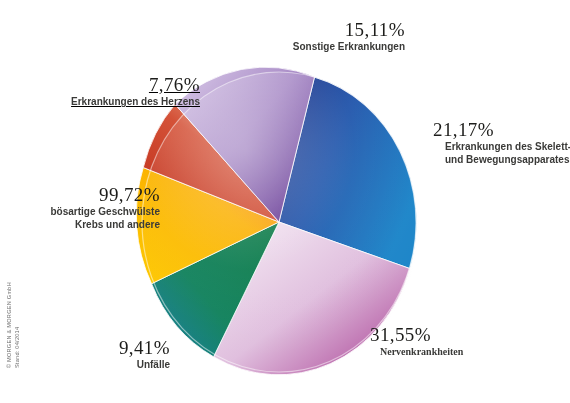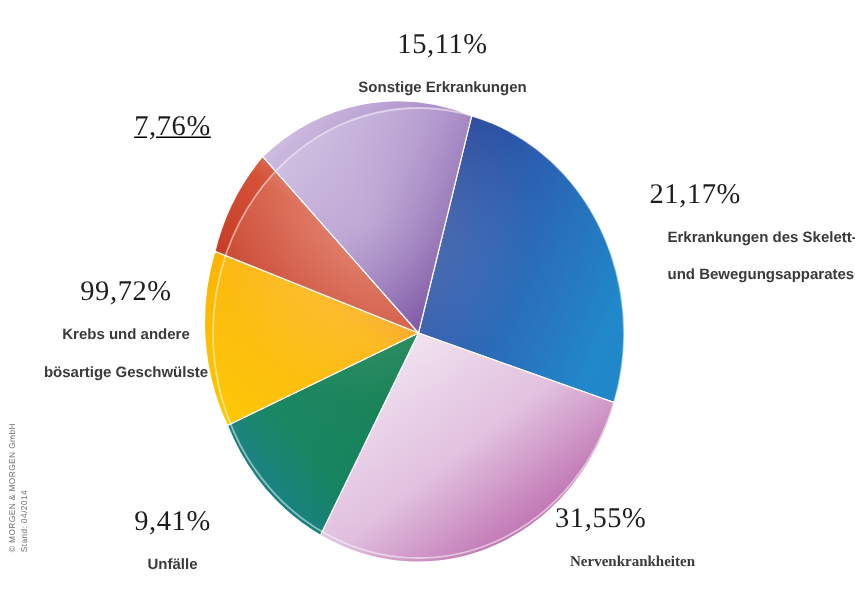--- a/index.html
+++ b/index.html
@@ -20,32 +20,32 @@
   .label{position:absolute;}
   .pct{
     font-family:"Liberation Serif", serif;
     font-size:19px;color:#1d1d1b;
     letter-spacing:.4px;line-height:1.05;
     white-space:nowrap;
   }
   .desc{
     font-family:"Liberation Sans", sans-serif;
     font-weight:bold;font-size:10px;color:#3a3a38;
-    line-height:1.25;margin-top:13px;
+    line-height:1.25;margin-top:1px;
     white-space:nowrap;
   }
   .lbl-right .pct,.lbl-right .desc{text-align:left;}
   .lbl-center{text-align:center;}
-  .lbl-center .pct,.lbl-center .desc{text-align:center;}
+  .lbl-center .pct,.lbl-center .desc{text-align:right;}
 
   
   #lbl-sonstige{left:185px;top:20px;width:220px;}
   #lbl-skelett{left:433px;top:120px;width:152px;}
   #lbl-skelett .desc{margin-left:12px;}
-  #lbl-nerven{left:370px;top:336px;width:160px;}
+  #lbl-nerven{left:370px;top:325px;width:160px;}
   #lbl-nerven .desc{margin-left:10px;font-family:Liberation Serif, serif;}
   #lbl-unfaelle{left:60px;top:338px;width:110px;text-align:center;}
   #lbl-krebs{left:8px;top:185px;width:152px;}
   #lbl-herz{left:30px;top:75px;width:170px;text-decoration:underline;}
 
   
   #copyright{
     position:absolute;left:-47px;top:300px;
     width:120px;
     transform:rotate(-90deg);
@@ -152,26 +152,27 @@
     <div class="desc">Nervenkrankheiten</div>
   </div>
 
   <div class="label lbl-center" id="lbl-unfaelle">
     <div class="pct">9,41%</div>
     <div class="desc">Unfälle</div>
   </div>
 
   <div class="label lbl-center" id="lbl-krebs">
     <div class="pct">99,72%</div>
+    <div class="desc">bösartige Geschwülste</div>
     <div class="desc">Krebs und andere</div>
-    <div class="desc">bösartige Geschwülste</div>
   </div>
 
   <div class="label lbl-center" id="lbl-herz">
     <div class="pct">7,76%</div>
+    <div class="desc">Erkrankungen des Herzens</div>
   </div>
 
   <div id="copyright">
     <div>© MORGEN &amp; MORGEN GmbH</div>
     <div>Stand: 04/2014</div>
   </div>
 
 </div>
 
 </body></html>

